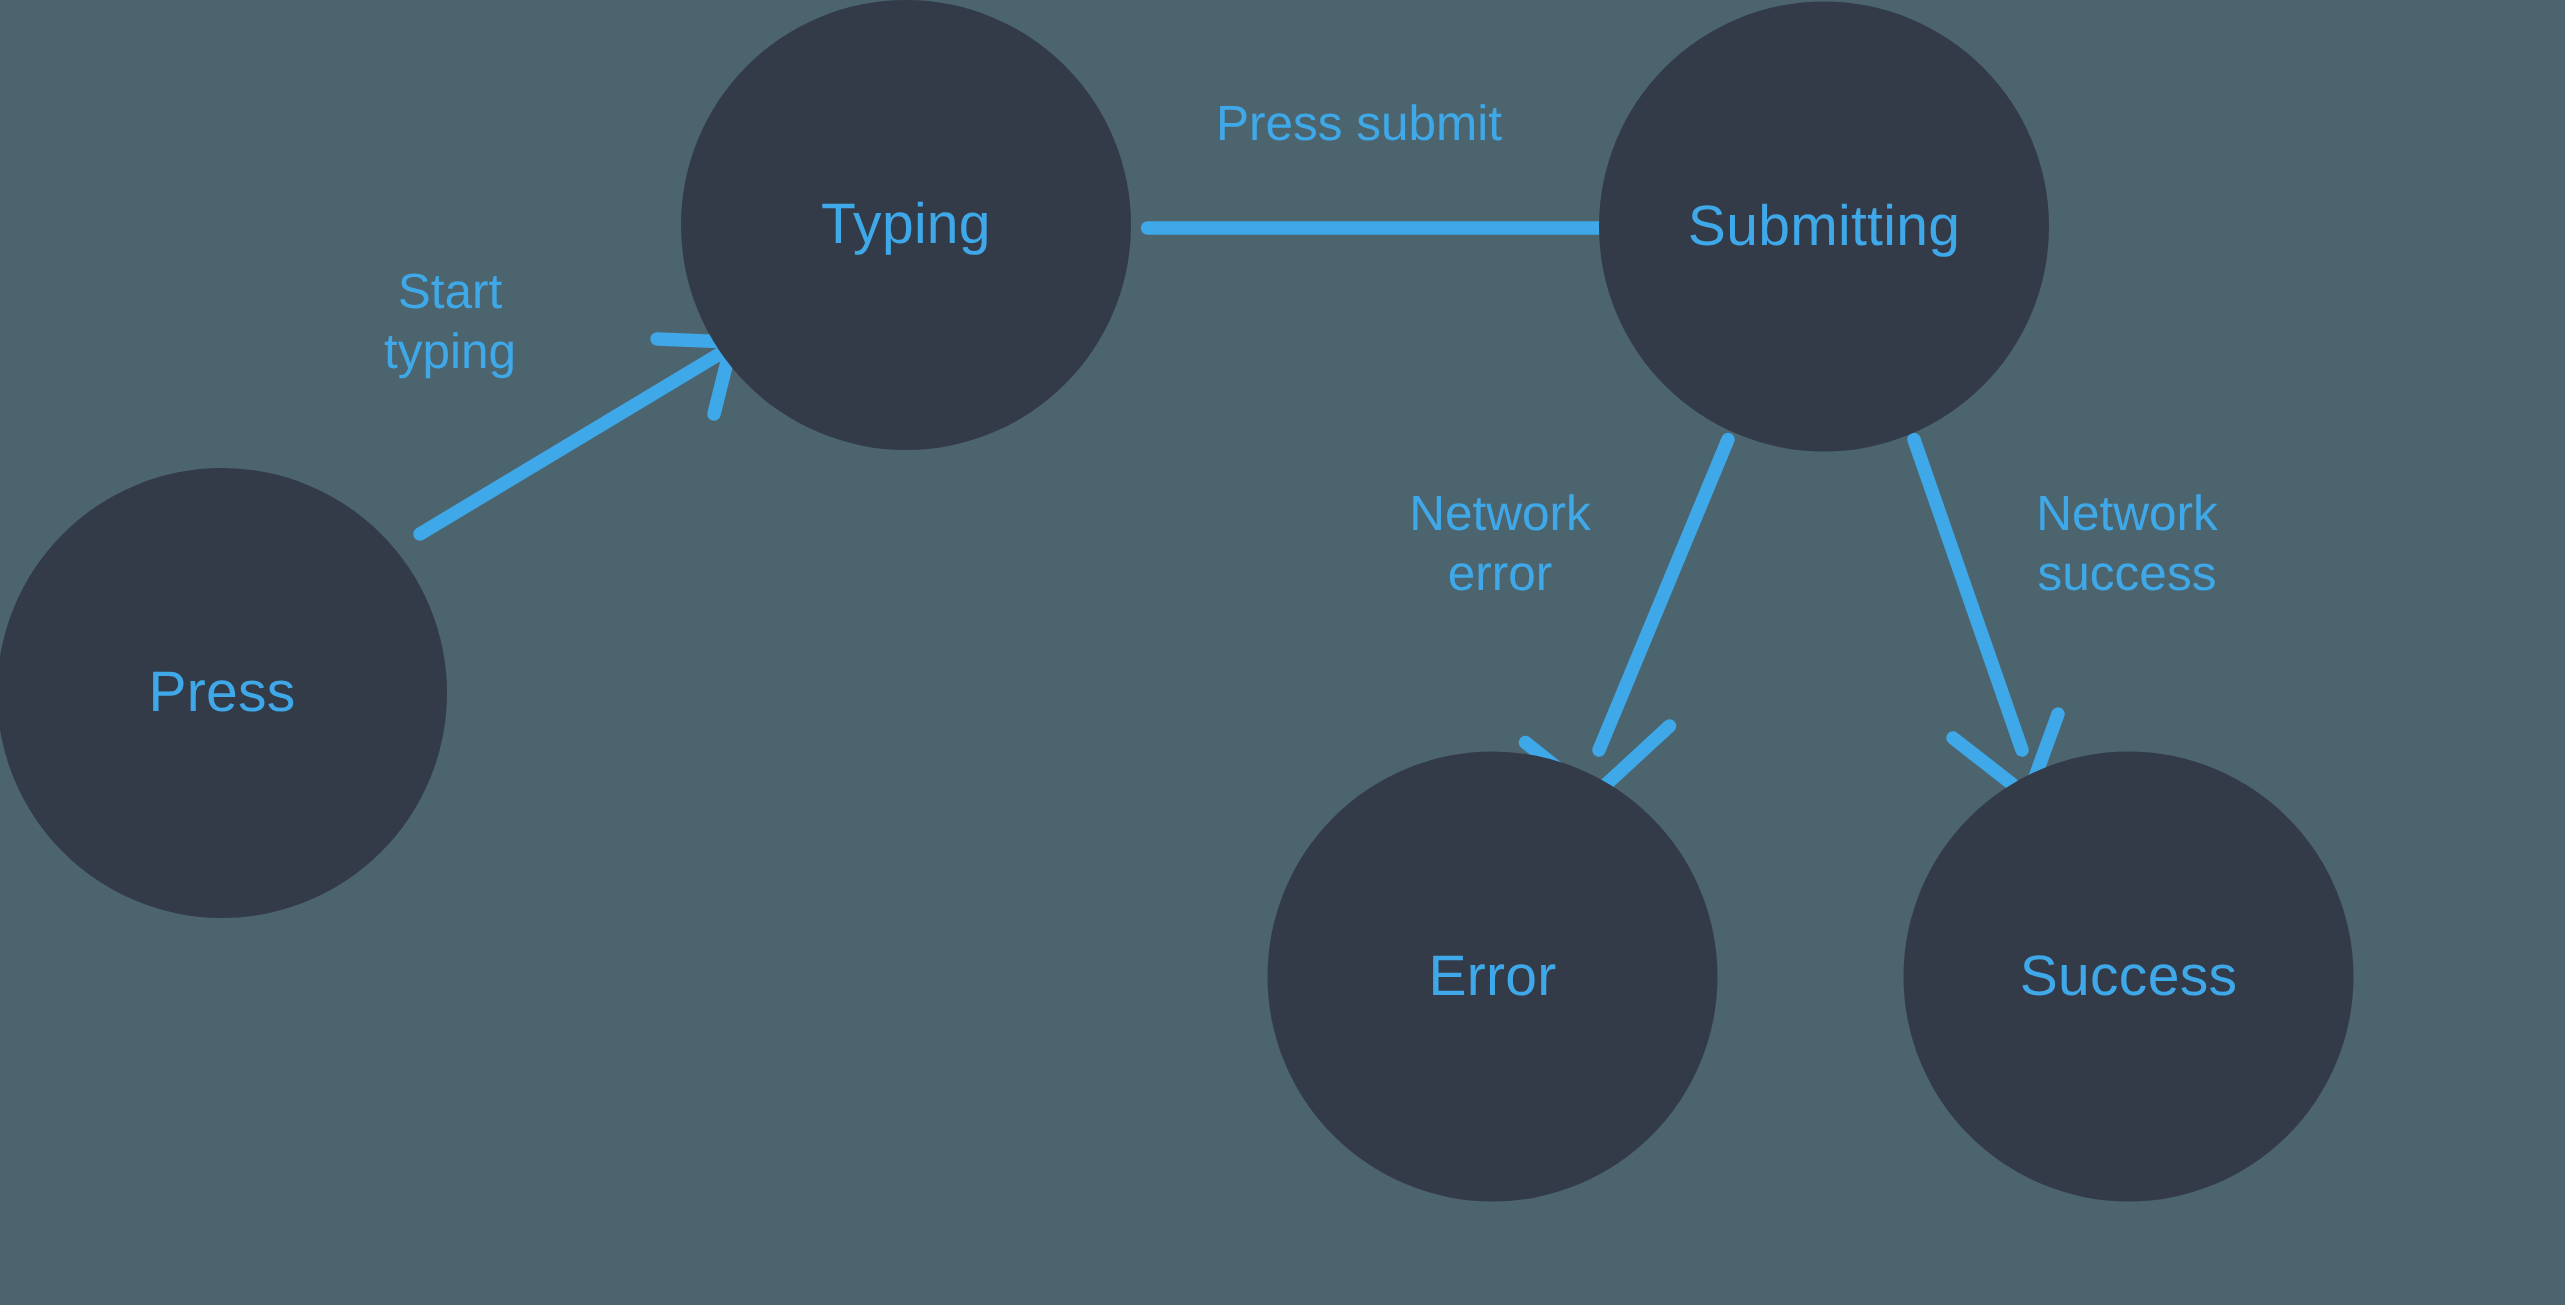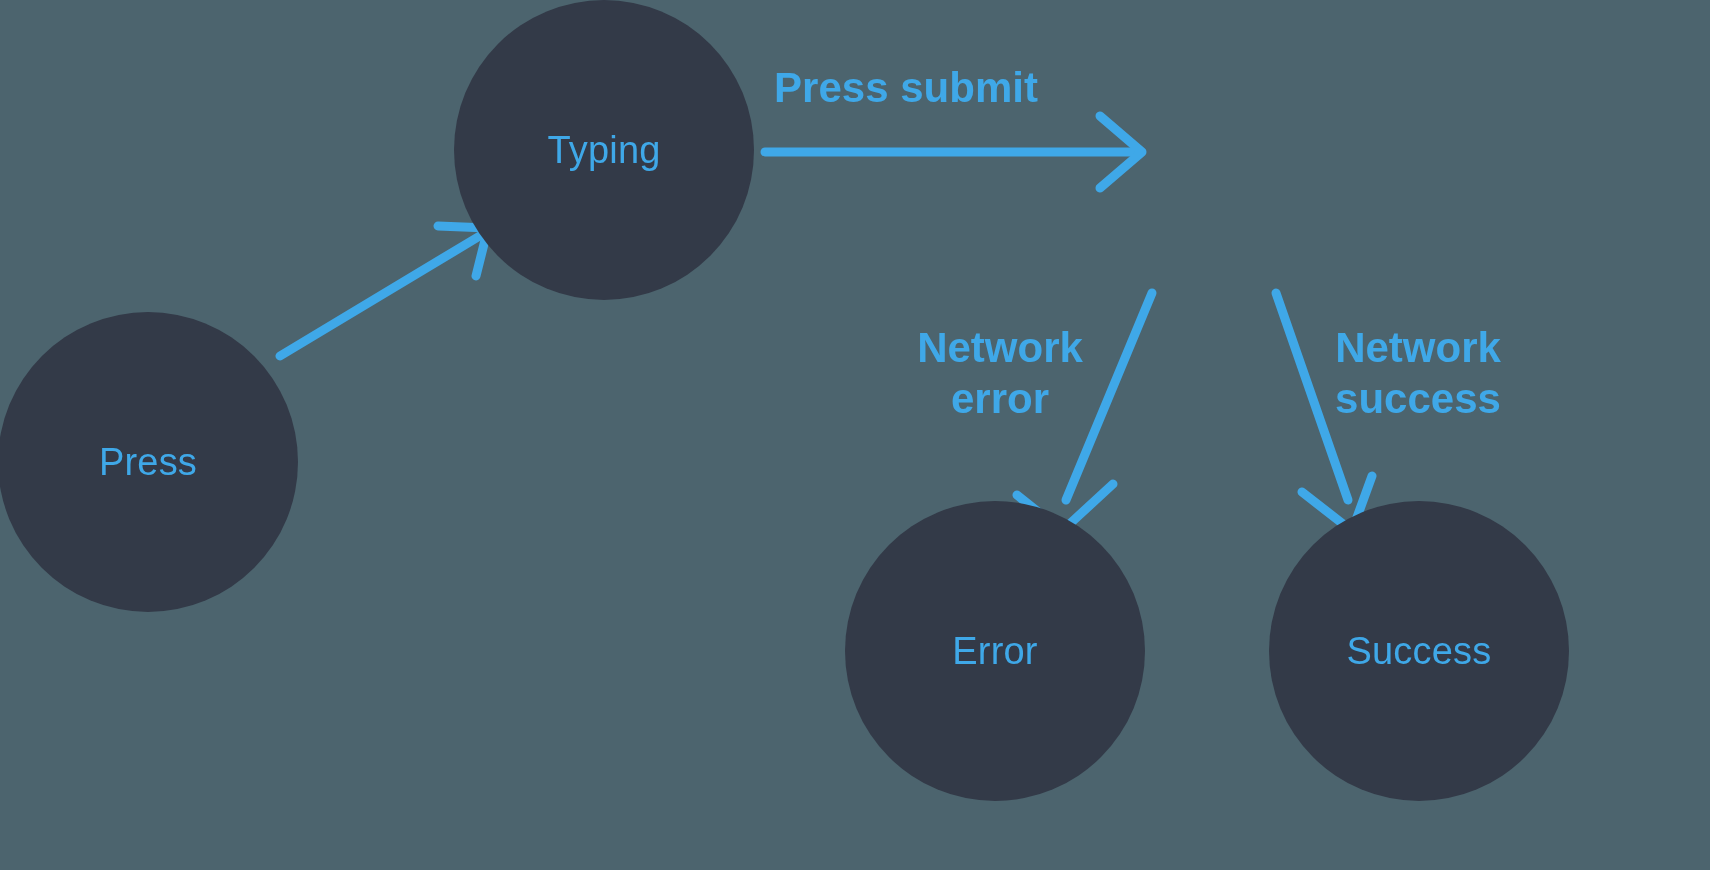--- a/index.html
+++ b/index.html
@@ -41,22 +41,22 @@
     font-weight: 400;
     letter-spacing: 0.2px;
     line-height: 1;
     text-align: center;
     white-space: nowrap;
     user-select: none;
   }
   .edge-label {
     position: absolute;
     color: #3fa8e8;
-    font-size: 42px;
-    font-weight: bold;
+    font-size: 33px;
+    font-weight: normal;
     line-height: 1.22;
     text-align: center;
     white-space: pre-line;
     user-select: none;
   }
   .edge-label.multiline {
     white-space: pre-line;
   }
 </style>
 </head>
@@ -87,29 +87,34 @@
   </svg>
 
   <div class="state-node" style="left:-2px; top:312px; width:300px; height:300px;">
     <span class="state-label">Press</span>
   </div>
 
   <div class="state-node" style="left:454px; top:0px; width:300px; height:300px;">
     <span class="state-label">Typing</span>
   </div>
 
+  <div class="state-node" style="left:1066px; top:1px; width:300px; height:300px;">
+    <span class="state-label">Submitting</span>
+  </div>
 
   <div class="state-node" style="left:845px; top:501px; width:300px; height:300px;">
     <span class="state-label">Error</span>
   </div>
 
   <div class="state-node" style="left:1269px; top:501px; width:300px; height:300px;">
     <span class="state-label">Success</span>
   </div>
 
+  <div class="edge-label multiline" style="left:200px; top:174px; width:200px;">Start
+typing</div>
 
   <div class="edge-label" style="left:756px; top:62px; width:300px;">Press submit</div>
 
   <div class="edge-label multiline" style="left:880px; top:322px; width:240px;">Network
 error</div>
 
   <div class="edge-label multiline" style="left:1298px; top:322px; width:240px;">Network
 success</div>
 
 </div>

